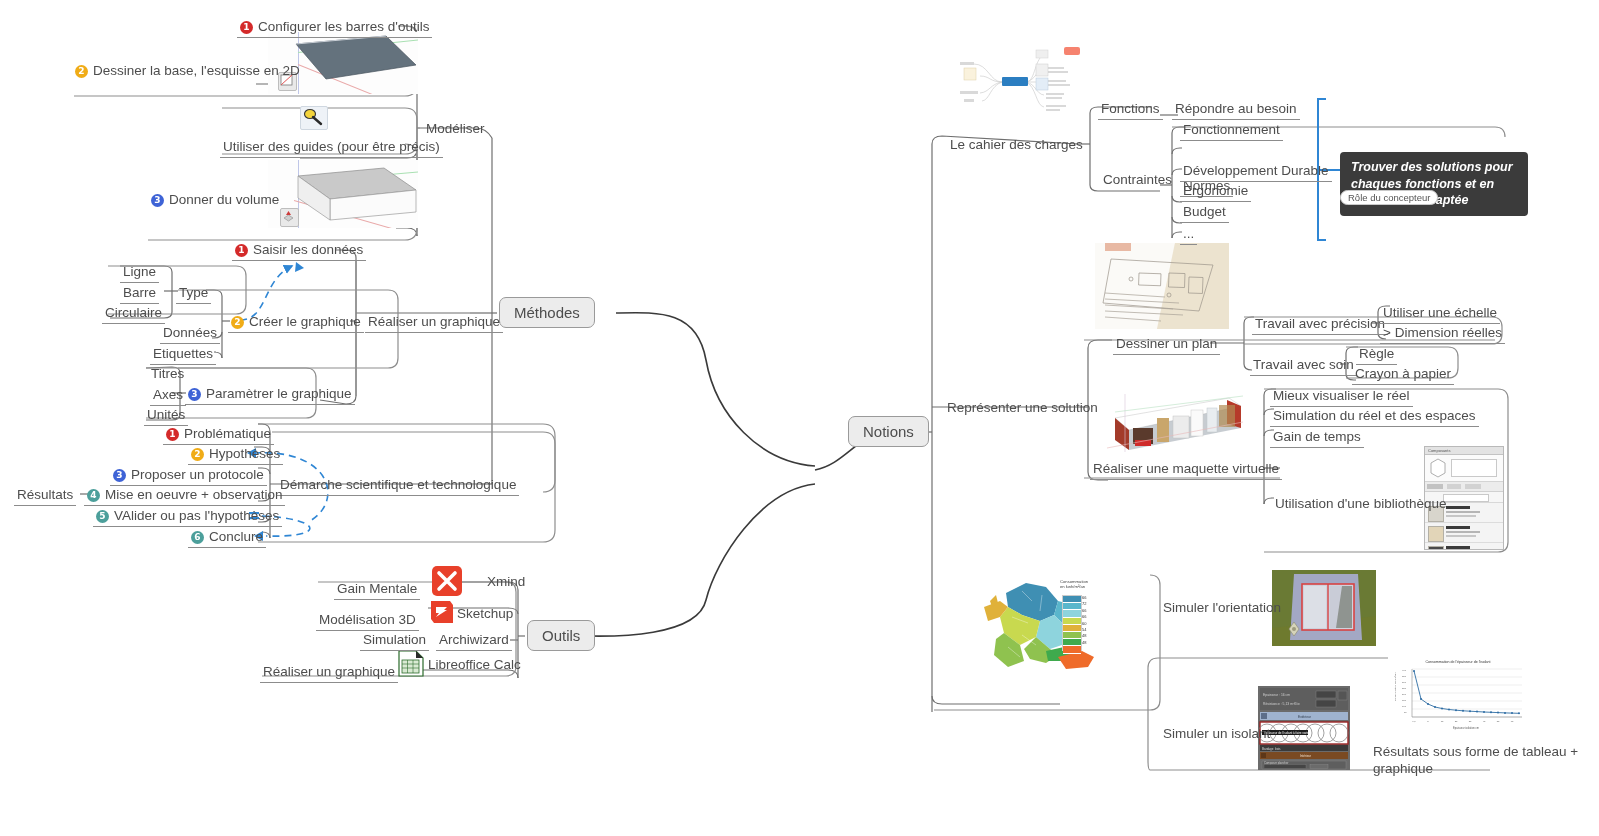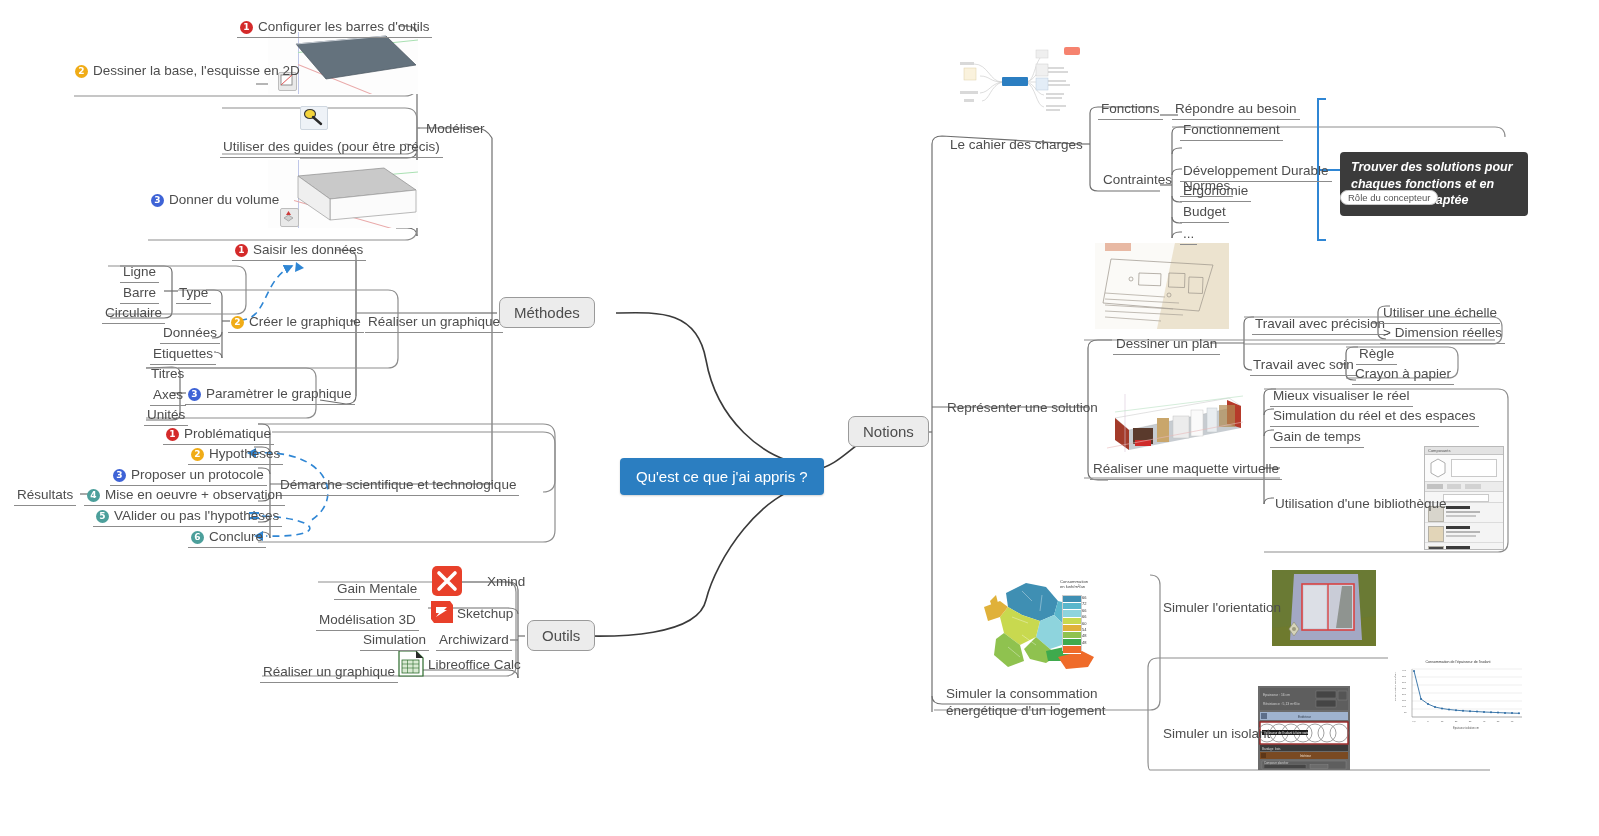--- a/index.html
+++ b/index.html
@@ -593,23 +593,20 @@
       <rect x="4" y="10" width="17" height="13" fill="#d9ead3" stroke="#2b6b2b" stroke-width="0.8"></rect>
       <g stroke="#2b6b2b" stroke-width="0.6">
         <line x1="4" y1="14" x2="21" y2="14"></line>
           <line x1="4" y1="18" x2="21" y2="18"></line>
         <line x1="9.5" y1="10" x2="9.5" y2="23"></line>
           <line x1="15" y1="10" x2="15" y2="23"></line>
       </g>
     </svg>
   </div>
 
-  <div class="root" style="left:620px;top:458px;">
-    <span>Qu'est ce que j'ai appris ?</span>
-  </div>
 
   <div class="main" style="left:499px;top:297px;">
     <span>Méthodes</span>
   </div>
   <div class="main" style="left:527px;top:620px;">
     <span>Outils</span>
   </div>
   <div class="main" style="left:848px;top:416px;">
     <span>Notions</span>
   </div>
@@ -795,23 +792,23 @@
   <div class="node u" style="left:1270px;top:406px;">
     <span>Simulation du réel et des espaces</span>
   </div>
   <div class="node u" style="left:1270px;top:427px;">
     <span>Gain de temps</span>
   </div>
   <div class="node" style="left:1272px;top:494px;">
     <span>Utilisation d'une bibliothèque</span>
   </div>
 
-  <div class="node wrap" style="left:943px;top:684px;width:200px;">
-    <span>Simuler la consommation énergétique d'un logement</span>
-  </div>
   <div class="node" style="left:1160px;top:598px;">
     <span>Simuler l'orientation</span>
   </div>
   <div class="node" style="left:1160px;top:724px;">
     <span>Simuler un isolant</span>
   </div>
+  <div class="node wrap" style="left:1370px;top:742px;width:210px;">
+    <span>Résultats sous forme de tableau + graphique</span>
+  </div>
 
 </div>
 
 </body></html>

